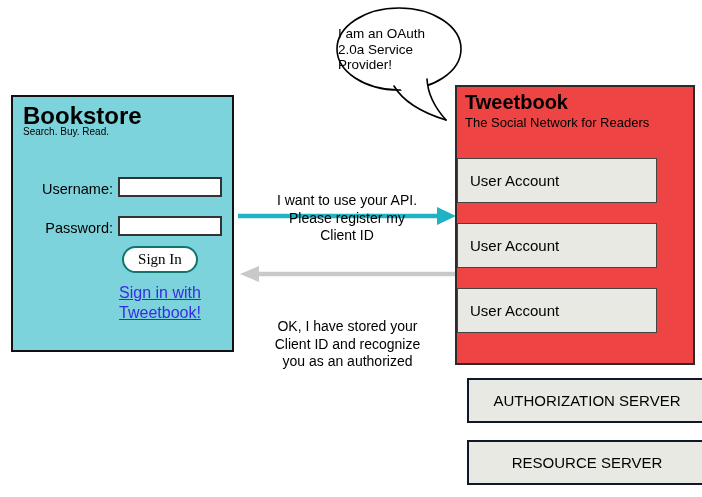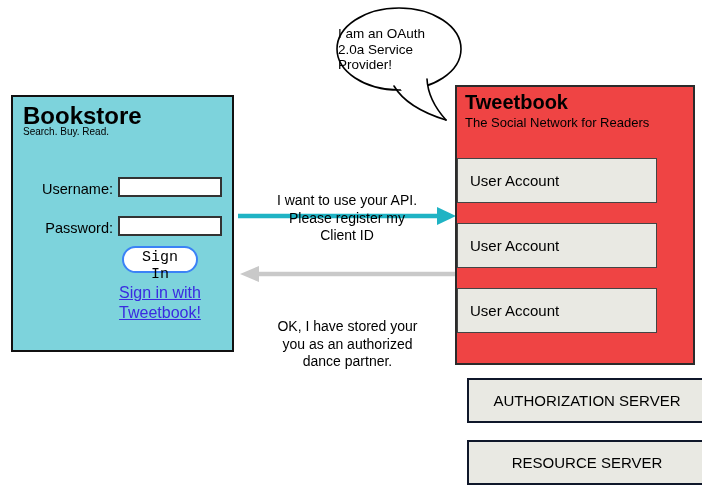--- a/index.html
+++ b/index.html
@@ -25,22 +25,22 @@
   .bs-row{position:absolute;left:0;width:219px;height:20px;display:flex;align-items:flex-end;}
   .bs-row.u{top:80px;}
   .bs-row.p{top:119px;}
   .bs-label{width:100px;text-align:right;font-size:14.5px;padding-right:5px;}
   .bs-input{
     width:96px;height:16px;border:2px solid #333;background:#fff;border-radius:0;
     font-size:13px;padding:0 2px;outline:none;
   }
   .signin-btn{
     position:absolute;left:109px;top:149px;width:76px;height:27px;
-    background:#fff;border:2px solid #3b82f6;border-radius:14px;
-    font-size:15px;font-family:Liberation Mono, monospace;cursor:pointer;
+    background:#fff;border:2px solid #0f766e;border-radius:14px;
+    font-size:15px;font-family:Liberation Serif, serif;cursor:pointer;
   }
   .oauth-link{
     position:absolute;left:77px;top:186px;width:140px;text-align:center;
     font-size:16px;line-height:20px;color:#3a2be0;text-decoration:underline;cursor:pointer;
   }
 
   
   .msg{position:absolute;z-index:2;text-align:center;font-size:14px;line-height:17.5px;margin-top:36px;}
   .msg.request{left:247px;top:156px;width:200px;}
   .msg.response{left:245px;top:282px;width:205px;}
@@ -121,22 +121,22 @@
   </div>
 
   <div class="msg request">
     <div>I want to use your API.</div>
     <div>Please register my</div>
     <div>Client ID</div>
   </div>
 
   <div class="msg response">
     <div>OK, I have stored your</div>
+    <div>Client ID and recognize</div>
     <div>you as an authorized</div>
-    <div>dance partner.</div>
   </div>
 
   <div class="tweetbook">
     <div class="tb-title">Tweetbook</div>
     <div class="tb-tagline">The Social Network for Readers</div>
     <div class="account a0">User Account</div>
     <div class="account a1">User Account</div>
     <div class="account a2">User Account</div>
   </div>
 

